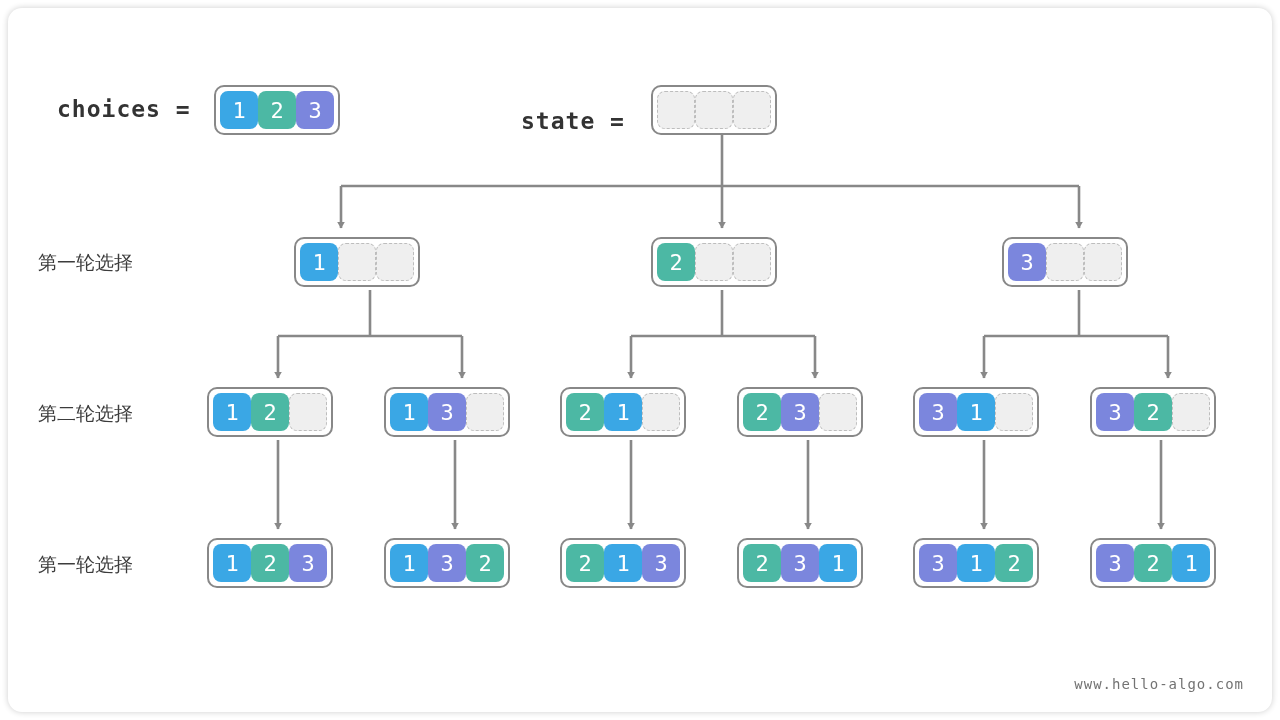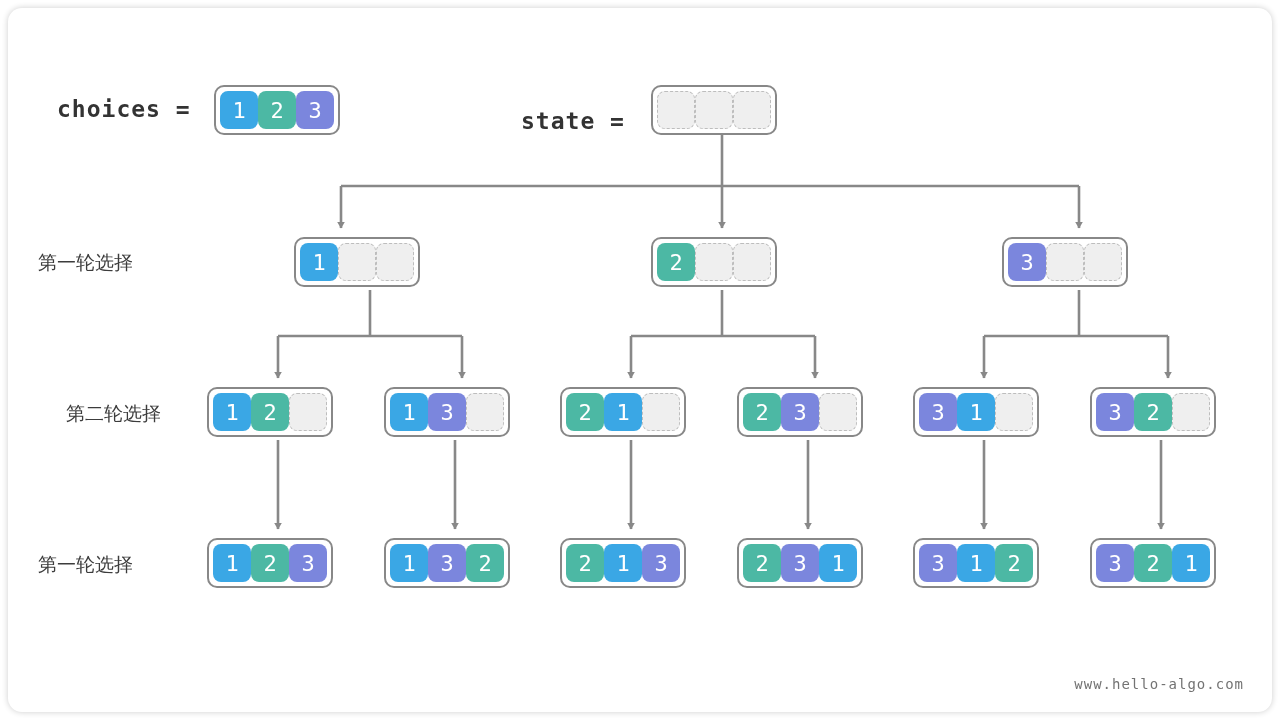--- a/index.html
+++ b/index.html
@@ -109,21 +109,21 @@
       <path d="M808,440 L808,529" marker-end="url(#ah)"></path>
       <path d="M984,440 L984,529" marker-end="url(#ah)"></path>
       <path d="M1161,440 L1161,529" marker-end="url(#ah)"></path>
     </g>
   </svg>
 
   <div class="label mono" style="left:57px;top:96px;">choices  =</div>
   <div class="label mono" style="left:521px;top:108px;text-align:center;">state  =</div>
 
   <div class="label cn" style="left:38px;top:250px;">第一轮选择</div>
-  <div class="label cn" style="left:38px;top:401px;margin-left:28px;">第二轮选择</div>
+  <div class="label cn" style="left:38px;top:401px;">第二轮选择</div>
   <div class="label cn" style="left:38px;top:552px;">第一轮选择</div>
 
   <div id="nodes">
       <div class="node" style="left: 214px; top: 85px;">
         <div class="cell v1">1</div>
         <div class="cell v2">2</div>
         <div class="cell v3">3</div>
       </div>
       <div class="node" style="left: 651px; top: 85px;">
         <div class="cell empty"></div>

